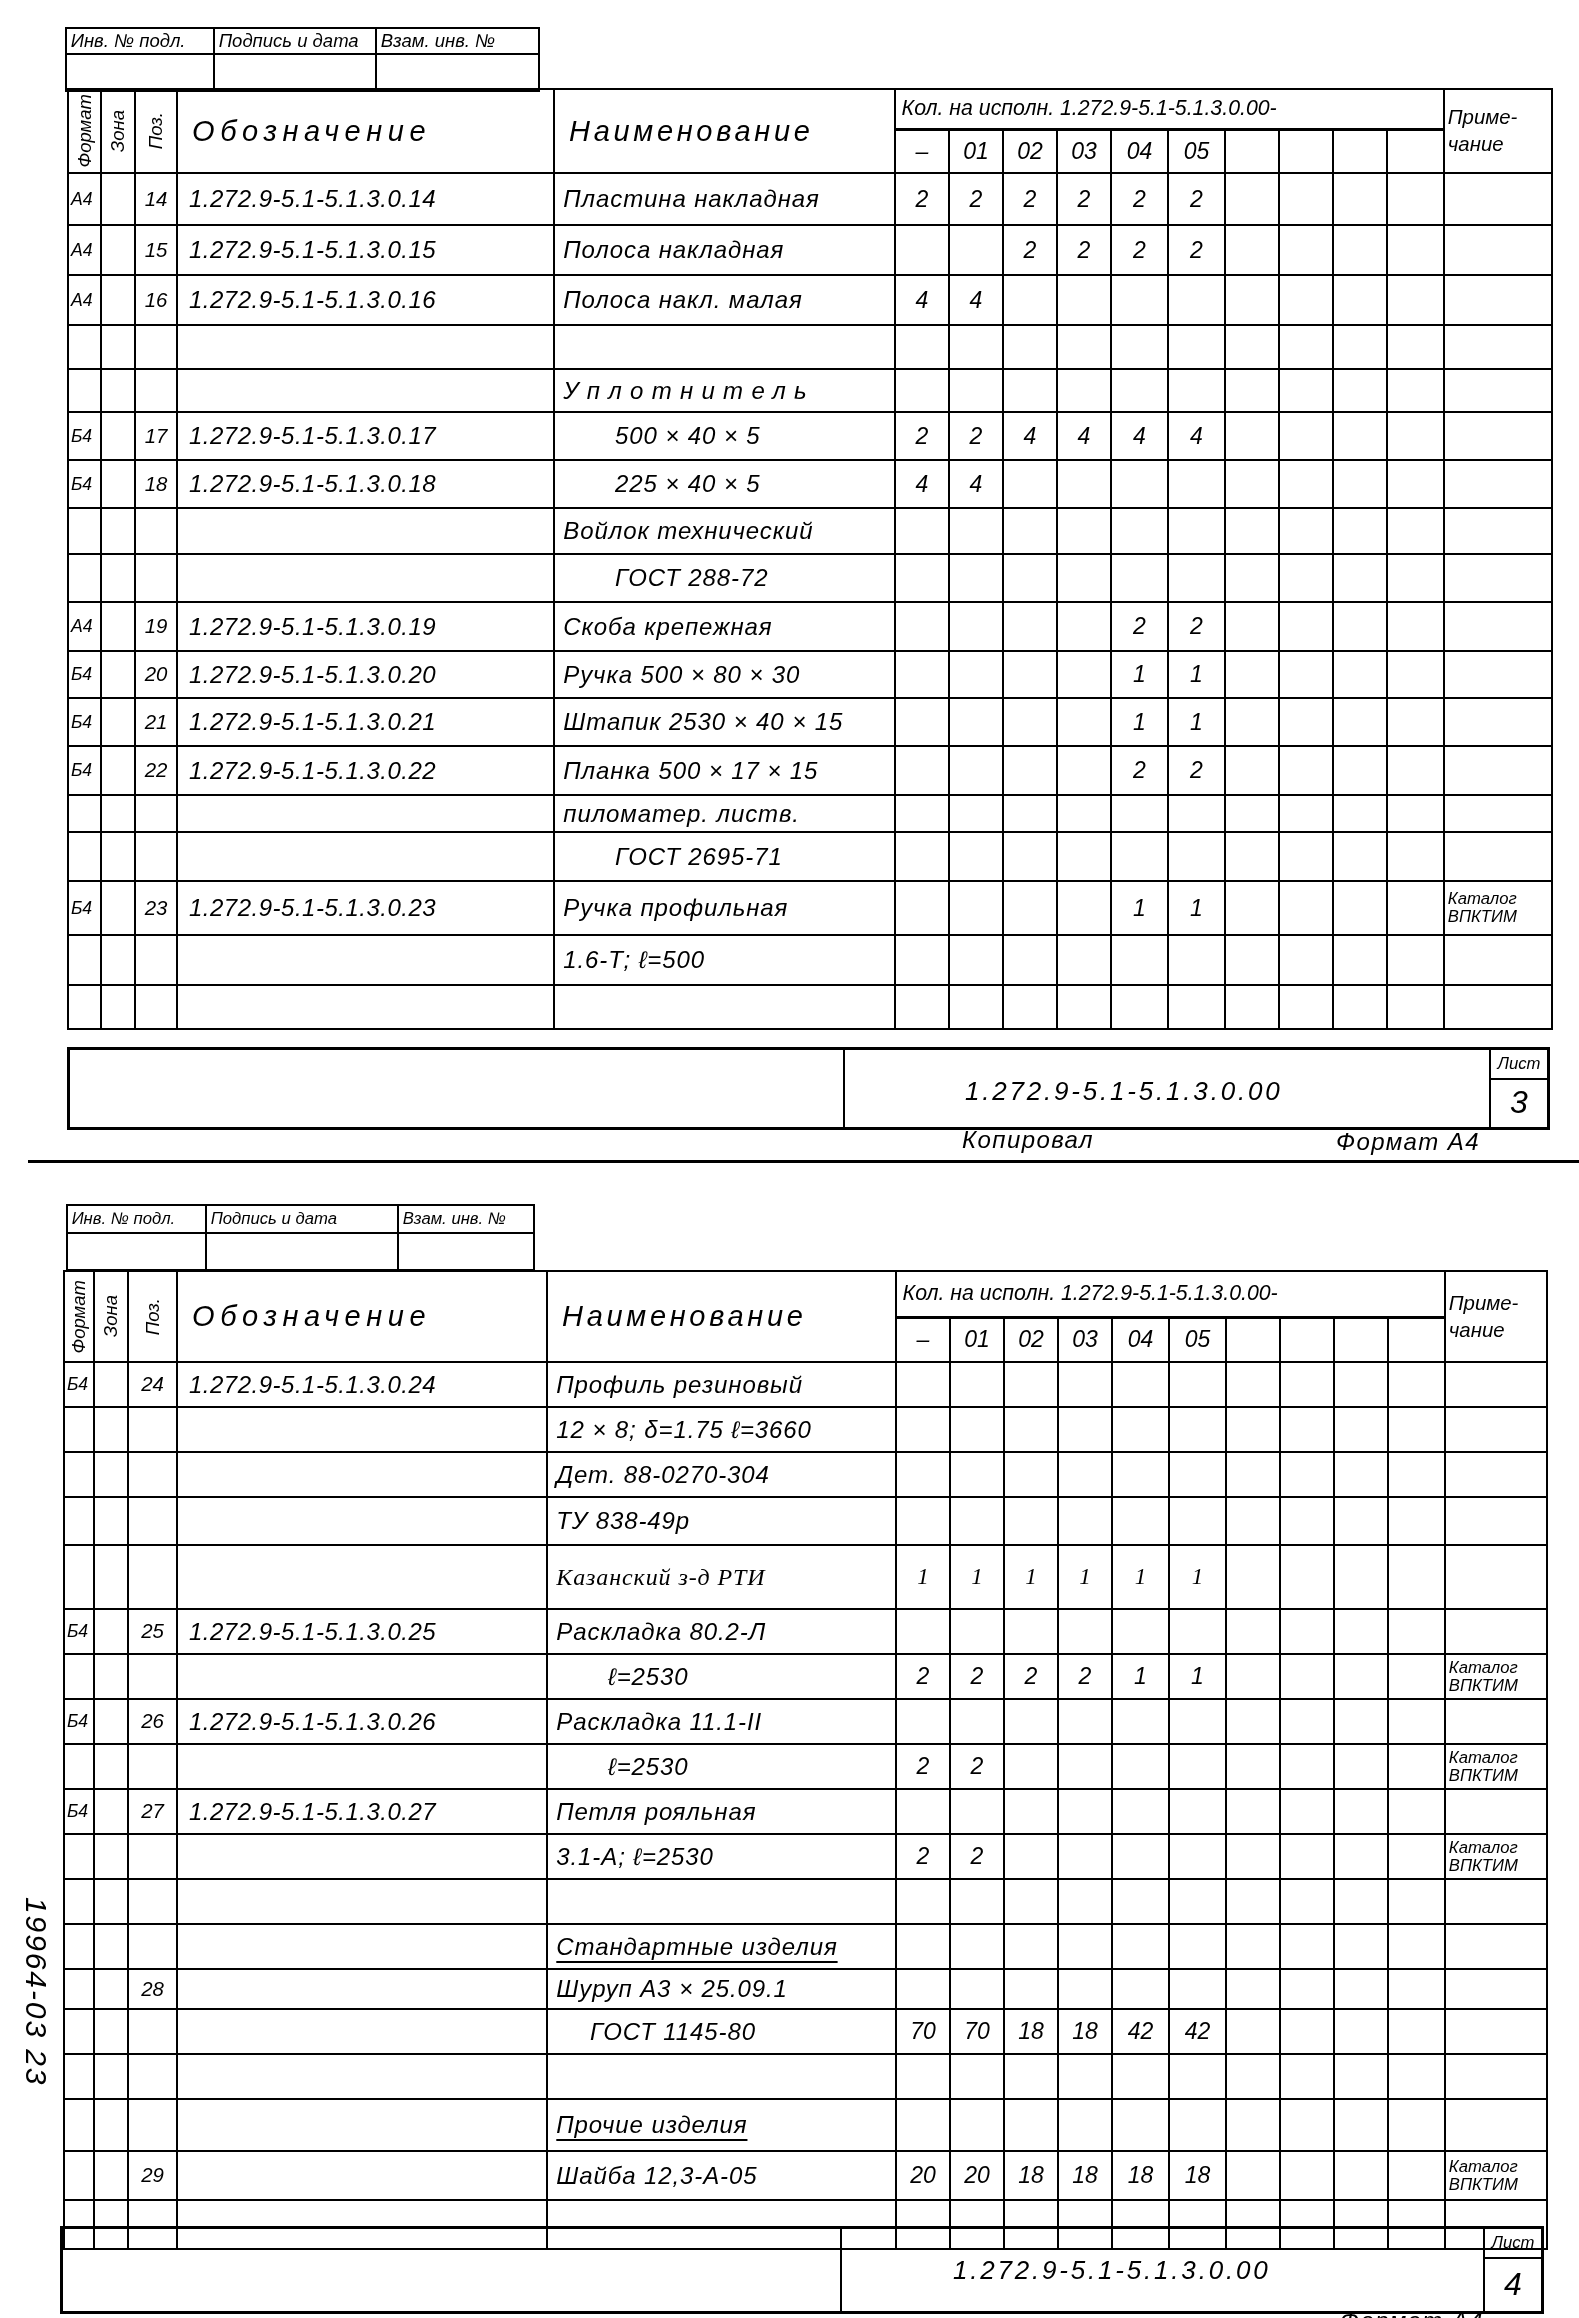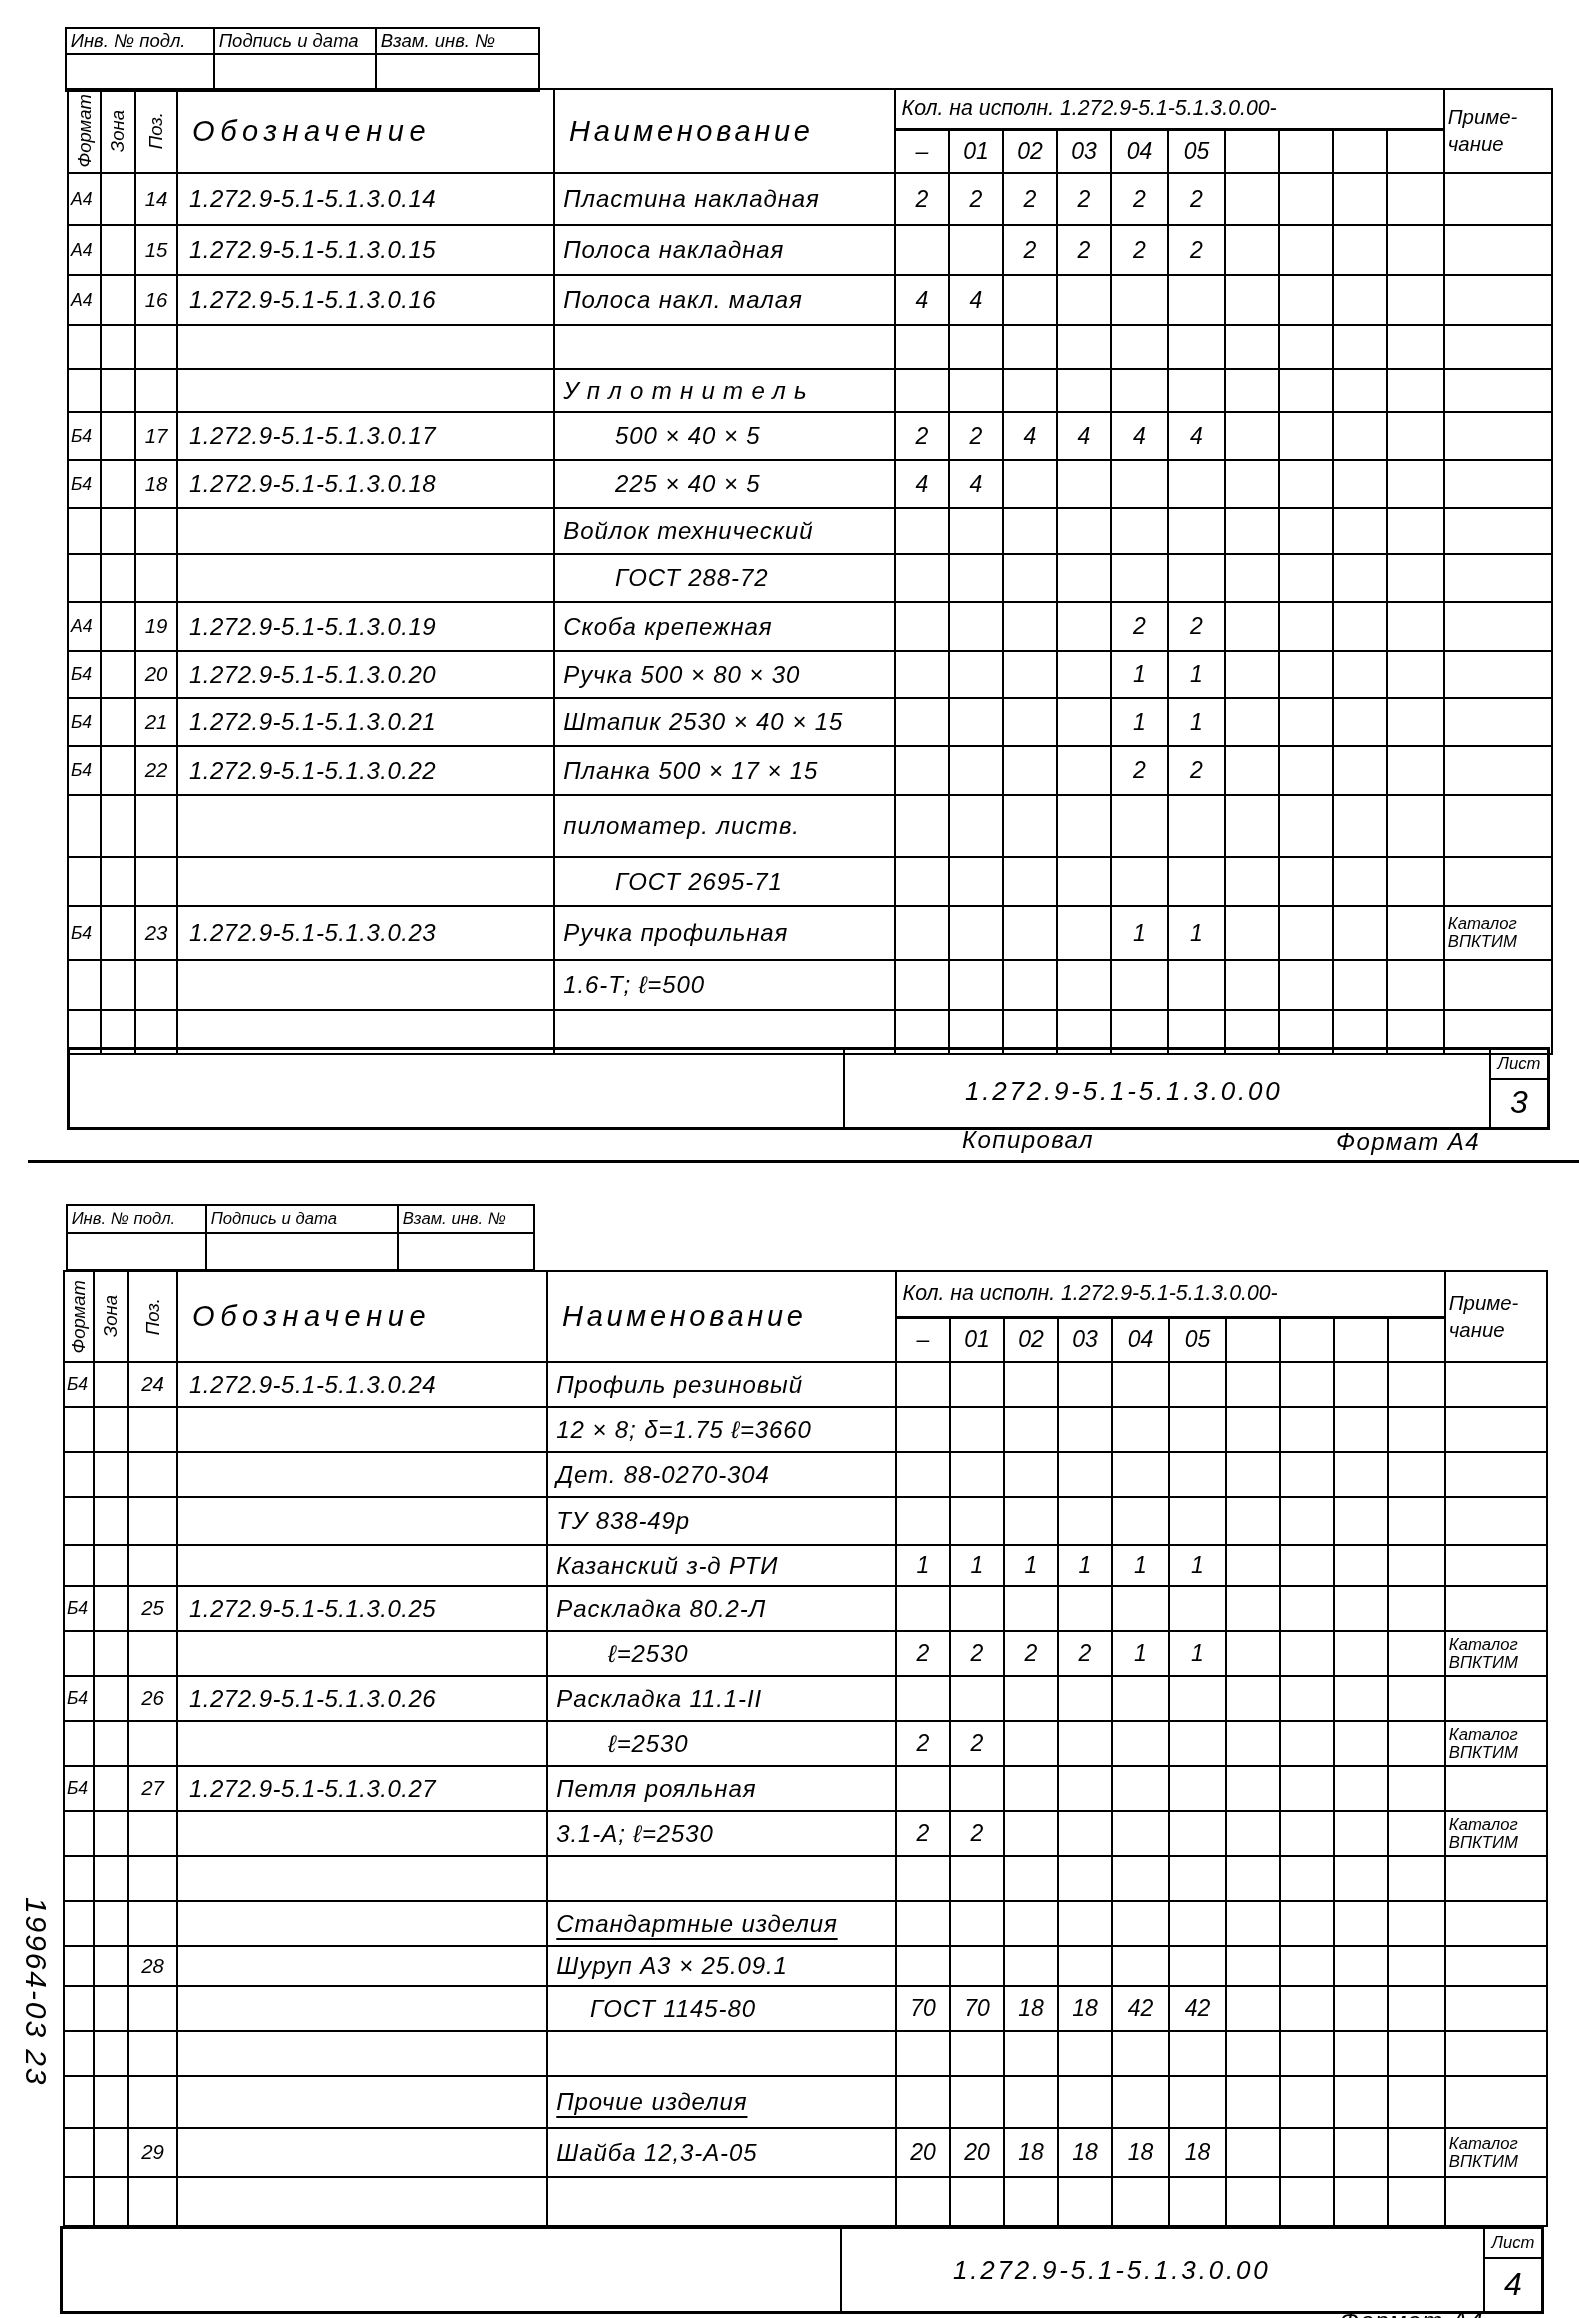--- a/index.html
+++ b/index.html
@@ -332,21 +332,21 @@
           <td class="c-q"></td>
           <td class="c-q"></td>
           <td class="c-q">2</td>
           <td class="c-q">2</td>
           <td class="c-q"></td>
           <td class="c-q"></td>
           <td class="c-q"></td>
           <td class="c-q"></td>
           <td class="c-note"></td>
         </tr>
-        <tr style="height: 62px;">
+        <tr style="height: 37px;">
           <td class="c-fmt"></td>
           <td class=""></td>
           <td class="c-pos"></td>
           <td class="c-des"></td>
           <td class="c-name"><span>пиломатер. листв.</span></td>
           <td class="c-q"></td>
           <td class="c-q"></td>
           <td class="c-q"></td>
           <td class="c-q"></td>
           <td class="c-q"></td>
@@ -570,21 +570,21 @@
           <td class="c-q"></td>
           <td class="c-q"></td>
           <td class="c-q"></td>
           <td class="c-q"></td>
           <td class="c-q"></td>
           <td class="c-q"></td>
           <td class="c-q"></td>
           <td class="c-q"></td>
           <td class="c-note"></td>
         </tr>
-        <tr style="height: 41px;">
+        <tr style="height: 64px; font-family: Liberation Serif, serif;">
           <td class="c-fmt"></td>
           <td class=""></td>
           <td class="c-pos"></td>
           <td class="c-des"></td>
           <td class="c-name"><span>Казанский з-д РТИ</span></td>
           <td class="c-q">1</td>
           <td class="c-q">1</td>
           <td class="c-q">1</td>
           <td class="c-q">1</td>
           <td class="c-q">1</td>

